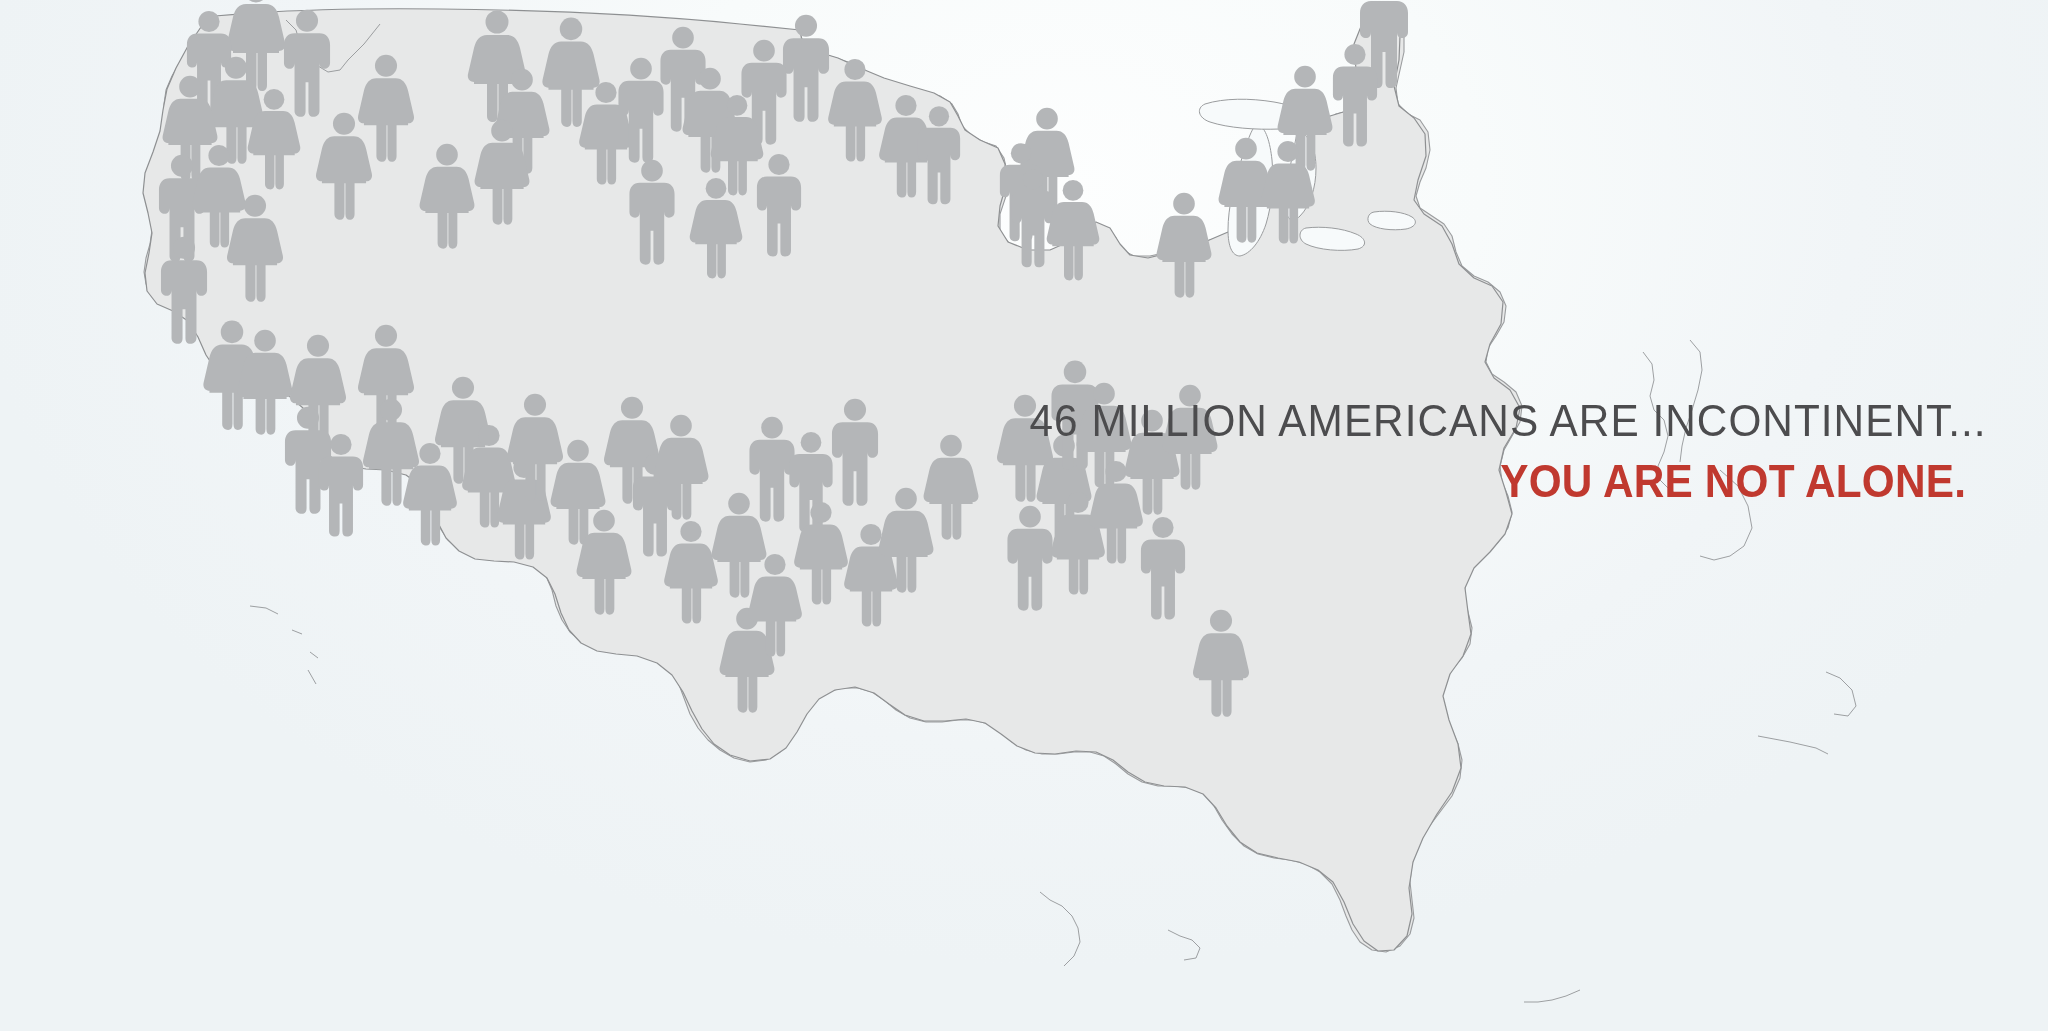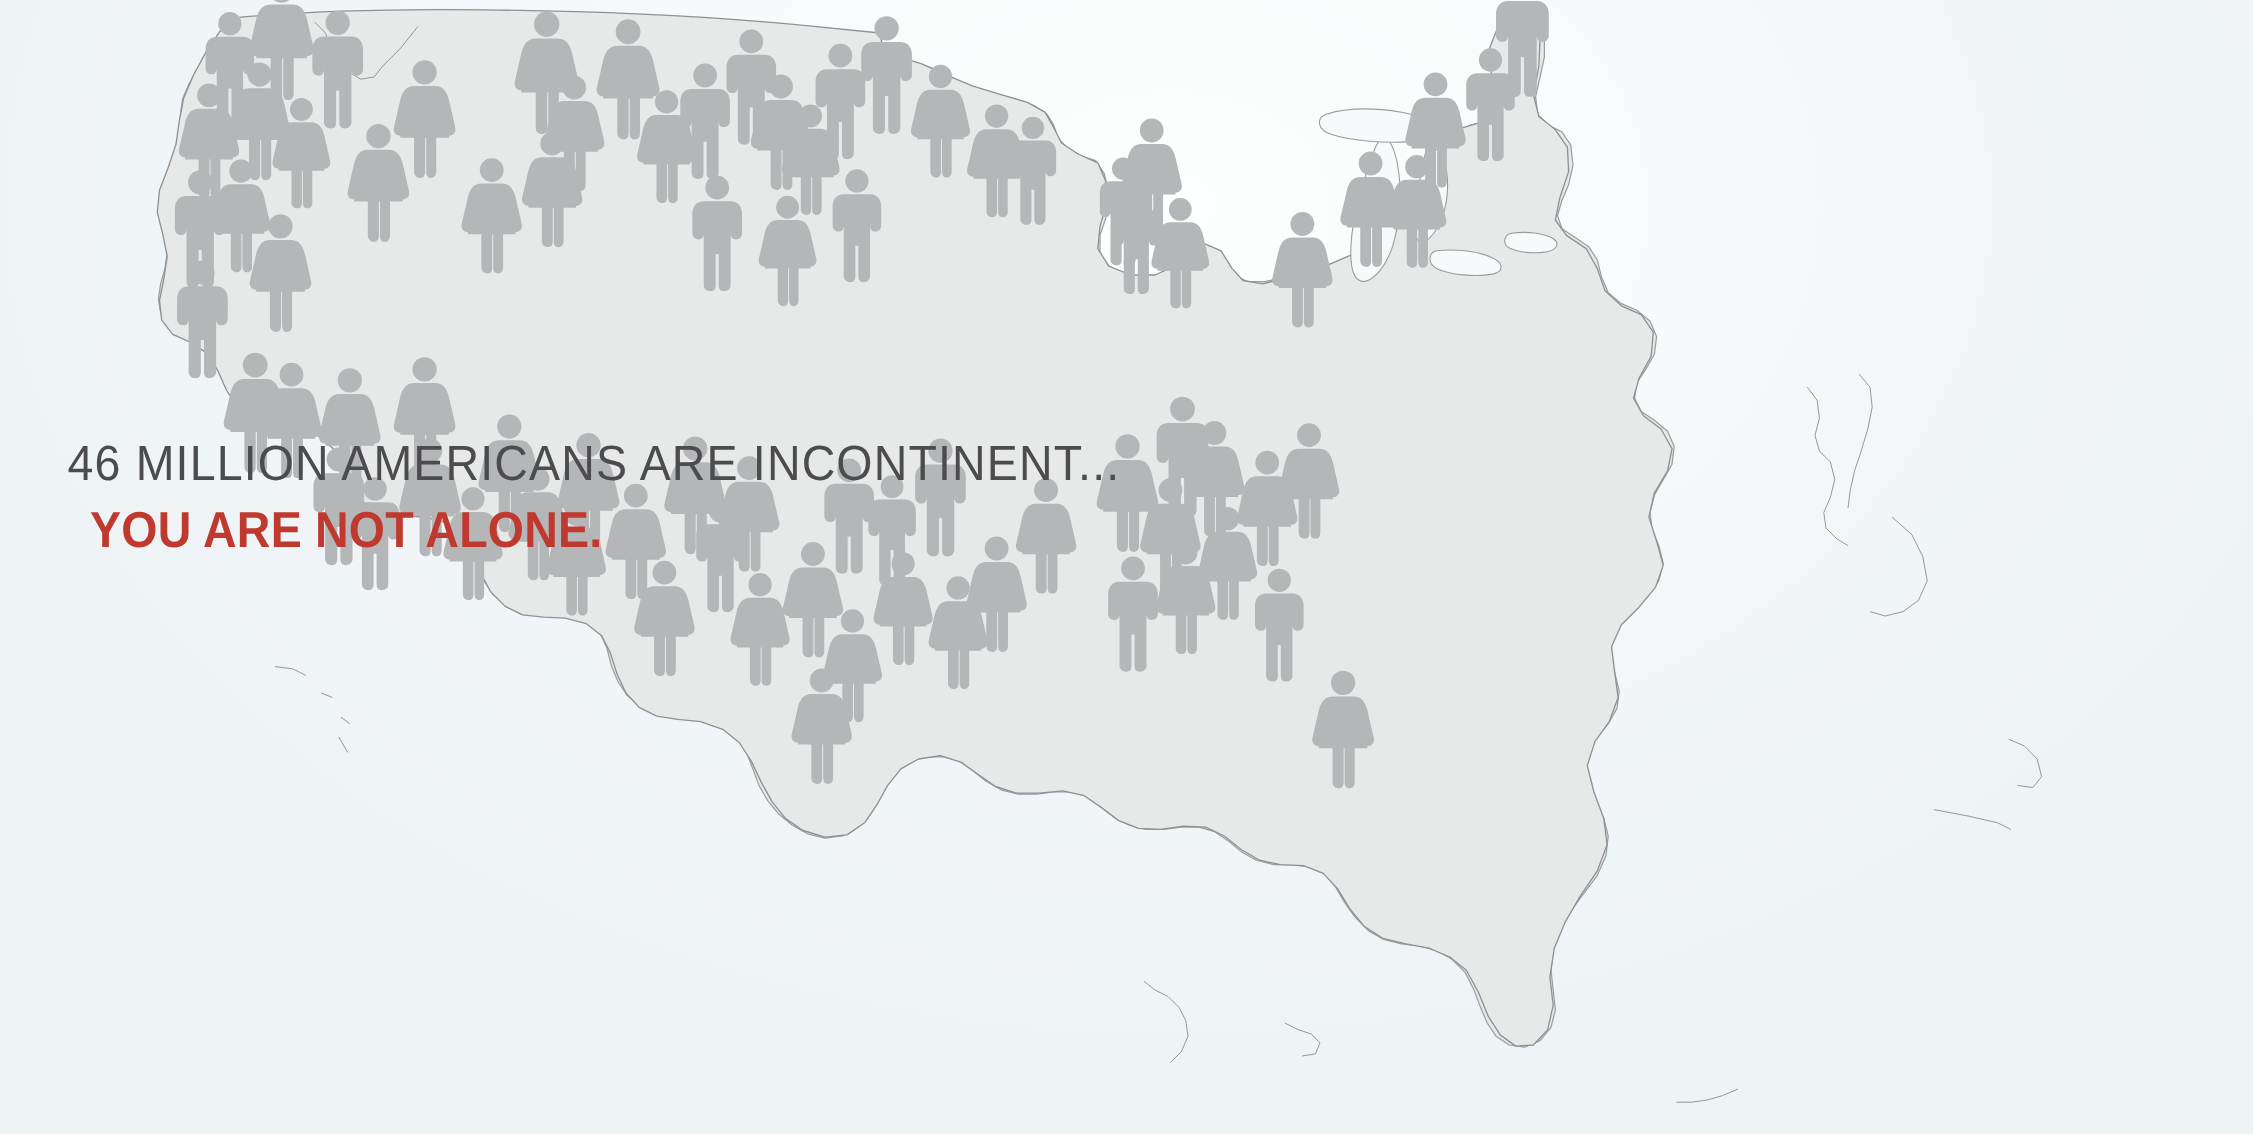--- a/index.html
+++ b/index.html
@@ -30,21 +30,21 @@
     inset: 0;
     width: 100%;
     height: 100%;
     pointer-events: none;
   }
   #headline-block {
     position: absolute;
     left: 0;
     right: 0;
     top: 398px;
-    text-align: left;
+    text-align: right;
     line-height: 1;
     user-select: none;
   }
   #headline-primary {
     display: block;
     font-family: "Liberation Sans", sans-serif;
     font-size: 45px;
     font-weight: 300;
     letter-spacing: 1.1px;
     color: #4c4c4e;

